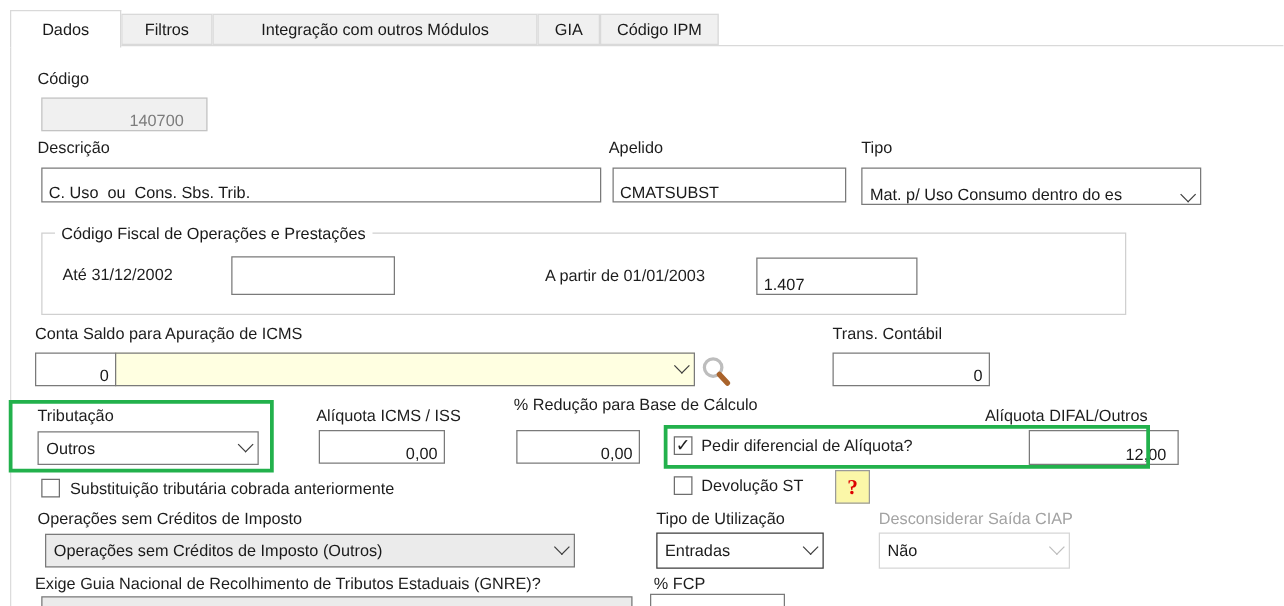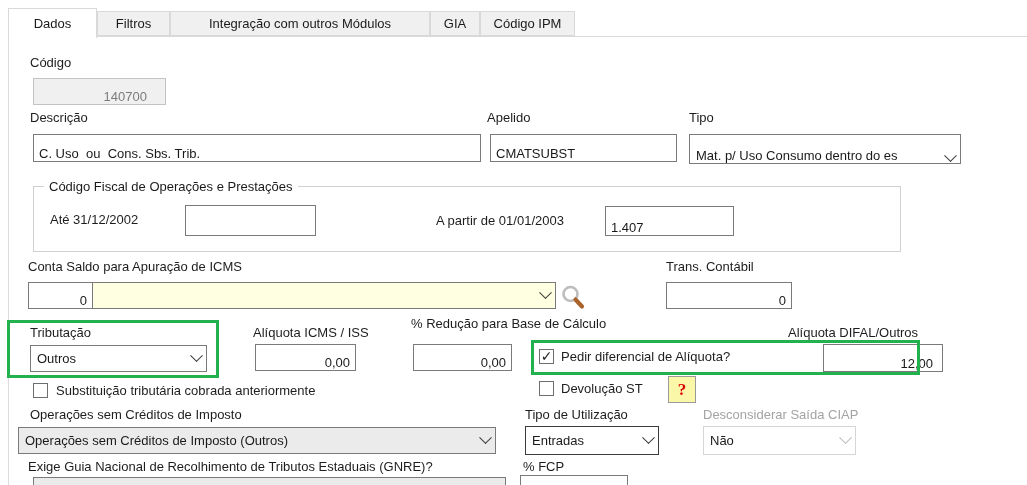--- a/index.html
+++ b/index.html
@@ -154,21 +154,21 @@
   </div>
 
   <div class="cb" style="left:33px;top:383px;"></div>
   <div class="abs label" style="left:56px;top:383px;">Substituição tributária cobrada anteriormente</div>
 
   <div class="cb" style="left:539px;top:381px;"></div>
   <div class="abs label" style="left:561px;top:381px;">Devolução ST</div>
   <div class="helpbtn" style="left:668px;top:376px;width:28px;height:27px;">?</div>
 
   <div class="abs label" style="left:30px;top:407px;">Operações sem Créditos de Imposto</div>
-  <div class="combo grey" style="left:18px;top:427px;width:478px;height:27px;">
+  <div class="combo grey" style="left:36px;top:427px;width:424px;height:27px;">
     <span class="val">Operações sem Créditos de Imposto (Outros)</span>
     <span class="chev">
         <span class="chevmark"></span>
       </span>
   </div>
 
   <div class="abs label" style="left:525px;top:407px;">Tipo de Utilização</div>
   <div class="combo dark" style="left:525px;top:426px;width:134px;height:29px;">
     <span class="val">Entradas</span>
     <span class="chev">

